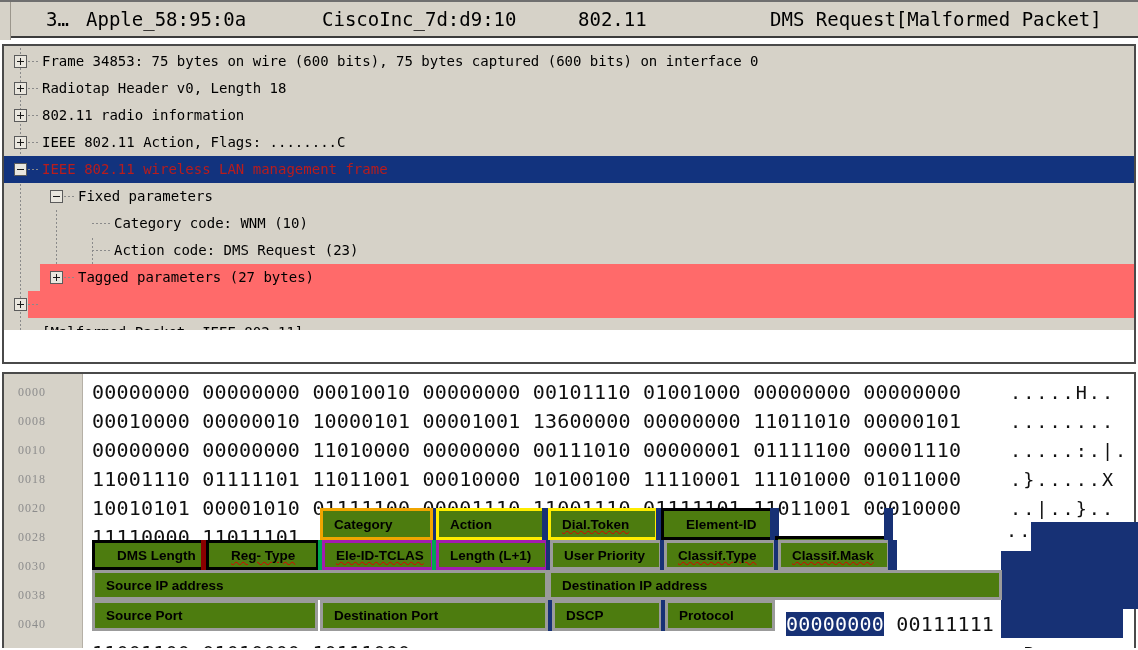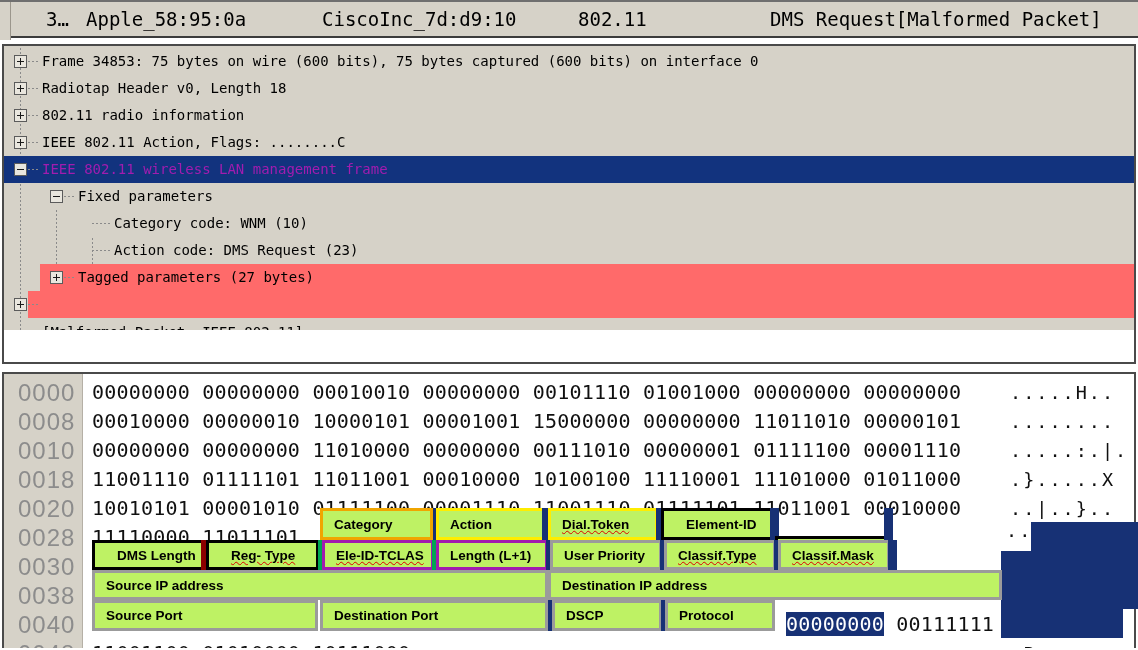--- a/index.html
+++ b/index.html
@@ -54,34 +54,34 @@
   #detail-white{position:absolute;left:0;top:284px;width:100%;height:34px;background:#ffffff;}
 
   
   #hex-pane{
     position:absolute;left:2px;top:372px;width:1134px;height:276px;
     background:#ffffff;border:2px solid #4a4a4a;border-bottom:none;box-sizing:border-box;
     overflow:hidden;
   }
   #hex-offcol{position:absolute;left:0;top:0;width:78px;height:276px;background:#d6d2c8;border-right:1px solid #b5b0a6;}
   .hrow{position:absolute;left:0;height:29px;line-height:29px;white-space:nowrap;}
-  .hoff{position:absolute;left:14px;font-family:Liberation Sans, sans-serif;
-        font-size:24px;color:#8c8c8c;letter-spacing:1px;}
+  .hoff{position:absolute;left:14px;font-family:Liberation Serif, serif;
+        font-size:12px;color:#8c8c8c;letter-spacing:1px;}
   .hbytes{position:absolute;left:88px;font-family:"DejaVu Sans Mono", monospace;
         font-size:20px;color:#101010;letter-spacing:0.2px;}
   .hascii{position:absolute;left:1006px;font-family:"DejaVu Sans Mono", monospace;
         font-size:18.5px;color:#101010;letter-spacing:2px;}
   .navy{background:#173175;color:#ffffff;}
 
   
   .ablk{position:absolute;background:#173175;}
 
   
   .abox{
-    position:absolute;background:#bef264;box-sizing:border-box;
+    position:absolute;background:#4d7c0f;box-sizing:border-box;
     font-family:"Liberation Sans", sans-serif;font-weight:bold;
     color:#000;display:flex;align-items:center;
   }
   .abox .t{padding-left:11px;font-size:13.5px;white-space:nowrap;}
   .bd-orange{border:3px solid #f0a500;}
   .bd-yellow{border:3px solid #ffed00;}
   .bd-red{border:3px solid #000000;padding-left:11px;}
   .bd-green{border:3px solid #a21caf;}
   .bd-grey{border:3px solid #9b9b9b;}
   .sep-navy{position:absolute;width:9px;background:#173175;}
@@ -135,21 +135,21 @@
       <div class="tnode" style="left:0;top:83px;">
         <span class="twist plus" style="left:10px;"></span>
         <span class="hline" style="left:24px;width:10px;"></span>
         <span class="lbl" style="margin-left:38px;">IEEE 802.11 Action, Flags: ........C</span>
       </div>
 
       <div class="sel-row" style="top:110px;"></div>
       <div class="tnode" style="left:0;top:110px;">
         <span class="twist" style="left:10px;"></span>
         <span class="hline" style="left:24px;width:10px;"></span>
-        <span class="lbl" style="margin-left:38px;color:#a21caf;">IEEE 802.11 wireless LAN management frame</span>
+        <span class="lbl" style="margin-left:38px;color:#b91c1c;">IEEE 802.11 wireless LAN management frame</span>
       </div>
 
       <div class="tnode" style="left:0;top:137px;">
         <span class="twist" style="left:46px;"></span>
         <span class="hline" style="left:60px;width:10px;"></span>
         <span class="lbl" style="margin-left:74px;">Fixed parameters</span>
       </div>
 
       <div class="tnode" style="left:0;top:164px;">
         <span class="hline" style="left:88px;width:18px;"></span>
@@ -183,21 +183,21 @@
     <div id="hex-offcol"></div>
 
     <div class="hrow" style="top:4px;">
       <span class="hoff">0000</span>
       <span class="hbytes"><span>00000000</span> <span>00000000</span> <span>00010010</span> <span>00000000</span> <span>00101110</span> <span>01001000</span> <span>00000000</span> <span>00000000</span></span>
       <span class="hascii">.....H..</span>
     </div>
 
     <div class="hrow" style="top:33px;">
       <span class="hoff">0008</span>
-      <span class="hbytes"><span>00010000</span> <span>00000010</span> <span>10000101</span> <span>00001001</span> <span>15000000</span> <span>00000000</span> <span>11011010</span> <span>00000101</span></span>
+      <span class="hbytes"><span>00010000</span> <span>00000010</span> <span>10000101</span> <span>00001001</span> <span>13600000</span> <span>00000000</span> <span>11011010</span> <span>00000101</span></span>
       <span class="hascii">........</span>
     </div>
 
     <div class="hrow" style="top:62px;">
       <span class="hoff">0010</span>
       <span class="hbytes"><span>00000000</span> <span>00000000</span> <span>11010000</span> <span>00000000</span> <span>00111010</span> <span>00000001</span> <span>01111100</span> <span>00001110</span></span>
       <span class="hascii">.....:.|.</span>
     </div>
 
     <div class="hrow" style="top:91px;">

